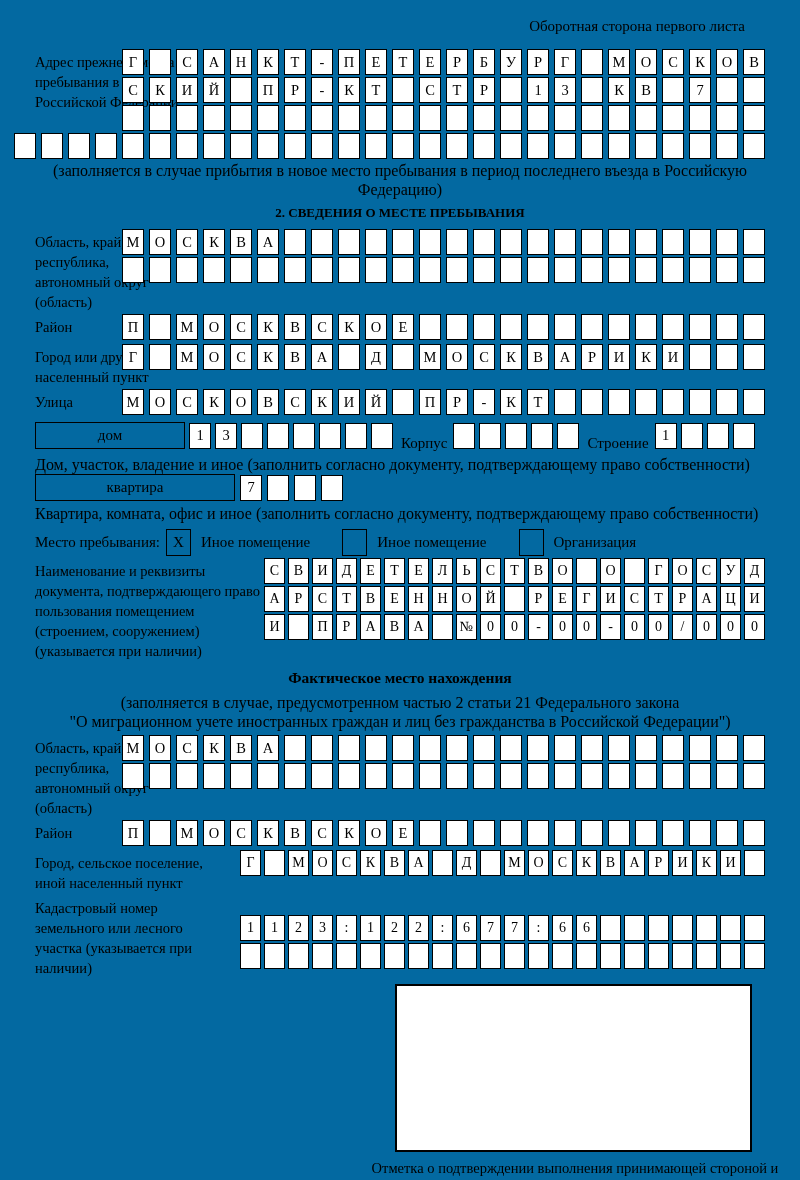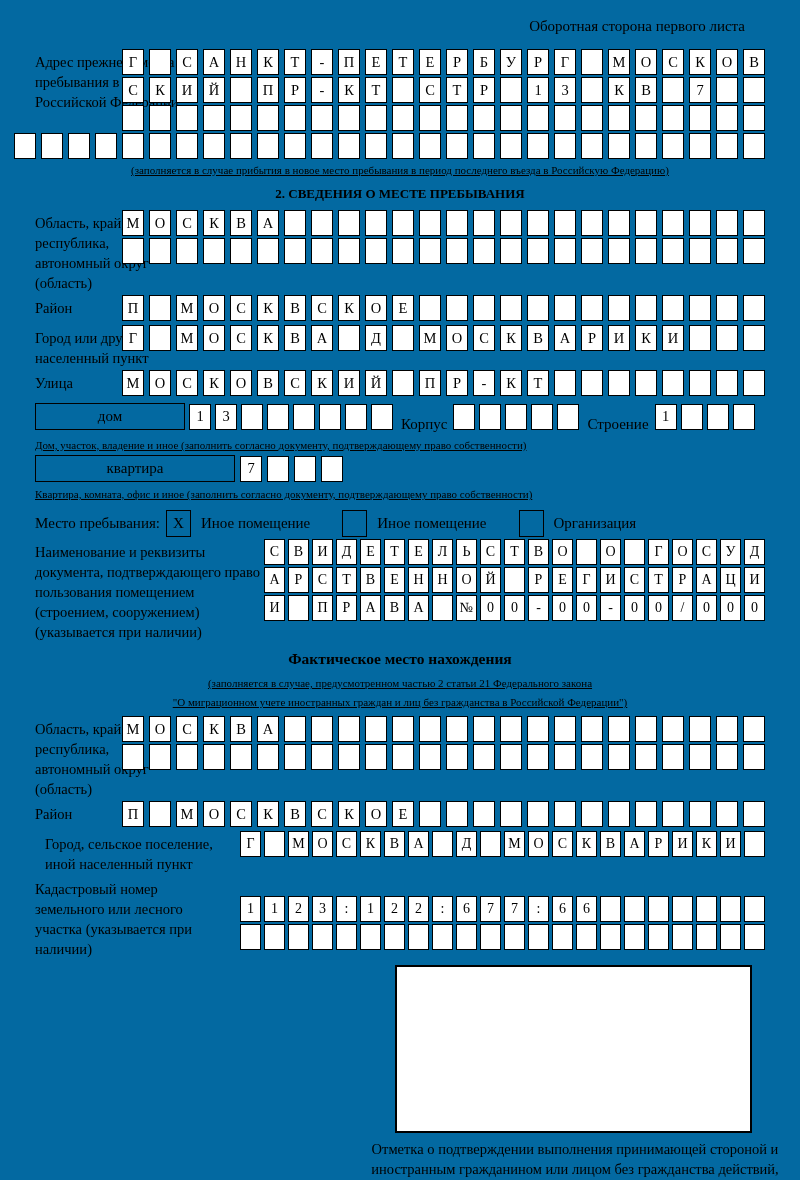--- a/index.html
+++ b/index.html
@@ -35,21 +35,21 @@
     display:inline-flex;align-items:center;justify-content:center;
     width:22px;height:26px;
     border:1.5px solid #000;
     margin-left:5px;
     font-size:14.5px;
     box-sizing:border-box;
     background:#fff;
   }
   .narrow .cb{width:21px;margin-left:3px;font-size:14px;}
   .tight .cb{margin-left:4px;}
-  .caption{font-size:11px;line-height:19px;text-decoration:underline;}
+  .caption{font-size:16px;line-height:19px;}
   .center{text-align:center;}
   .sec-title{font-size:13px;font-weight:bold;text-align:center;margin:6px 0 8px 0;}
   .sub-title{font-size:15.5px;font-weight:bold;text-align:center;margin:8px 0 6px 0;}
   .widebox{
     flex:0 0 auto;display:inline-flex;align-items:center;justify-content:center;
     height:27px;border:1.5px solid #000;font-size:15px;box-sizing:border-box;
   }
   .housebox{width:150px;}
   .aptbox{width:200px;}
   .inline-lab{font-size:15px;align-self:center;margin:16px 2px 0 8px;white-space:nowrap;}
@@ -583,21 +583,21 @@
           <span class="cb"></span>
           <span class="cb"></span>
           <span class="cb"></span>
           <span class="cb"></span>
           <span class="cb"></span>
         </div>
     </div>
   </div>
 
   <div class="field">
-    <div class="flabel w190" style="flex-basis:190px;margin-left:10px;">
+    <div class="flabel w190" style="flex-basis:190px;">
       <span class="inner">Город, сельское поселение, иной населенный пункт</span>
     </div>
     <div class="grids narrow">
       <div class="grow">
           <span class="cb">Г</span>
           <span class="cb"></span>
           <span class="cb">М</span>
           <span class="cb">О</span>
           <span class="cb">С</span>
           <span class="cb">К</span>

